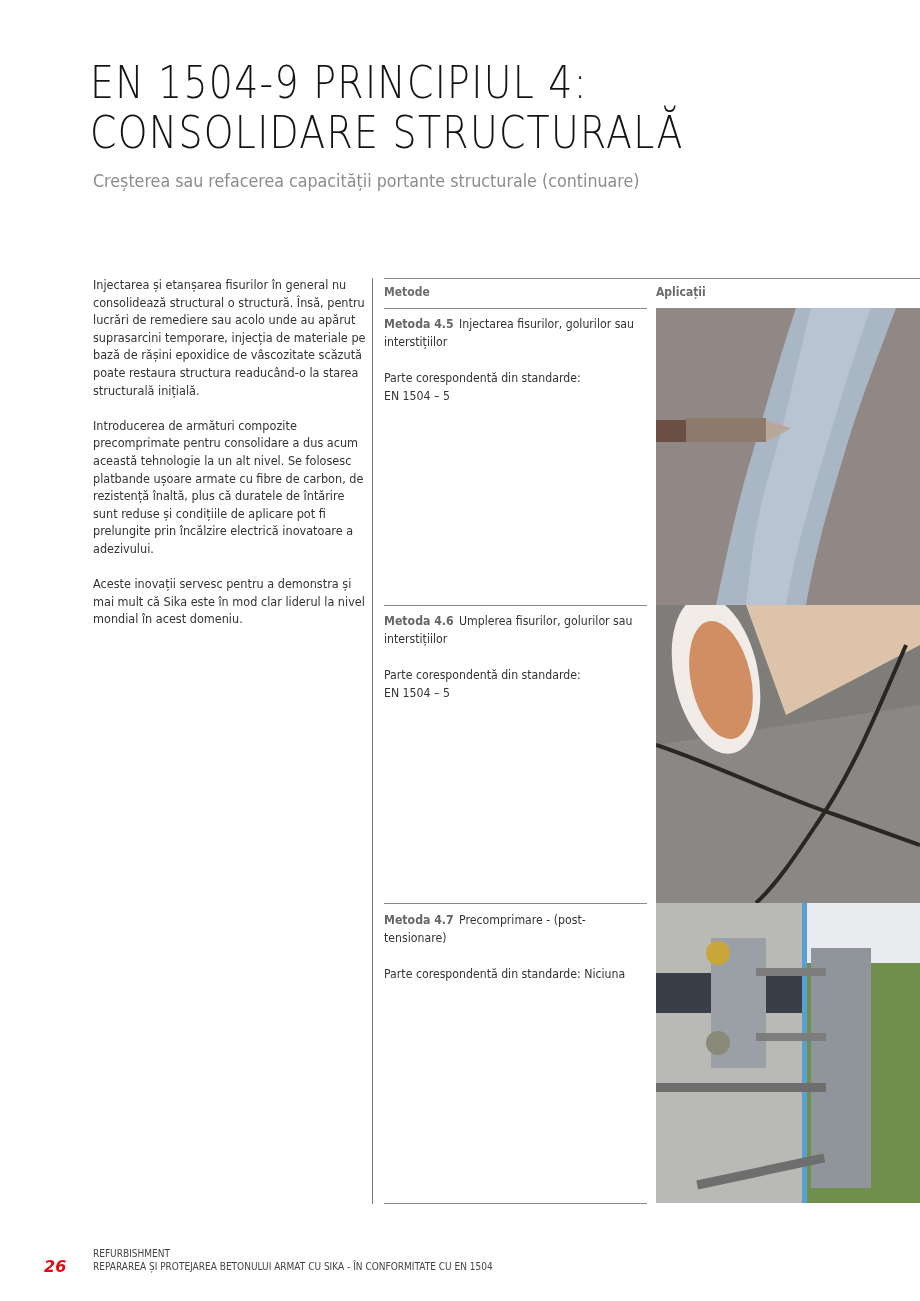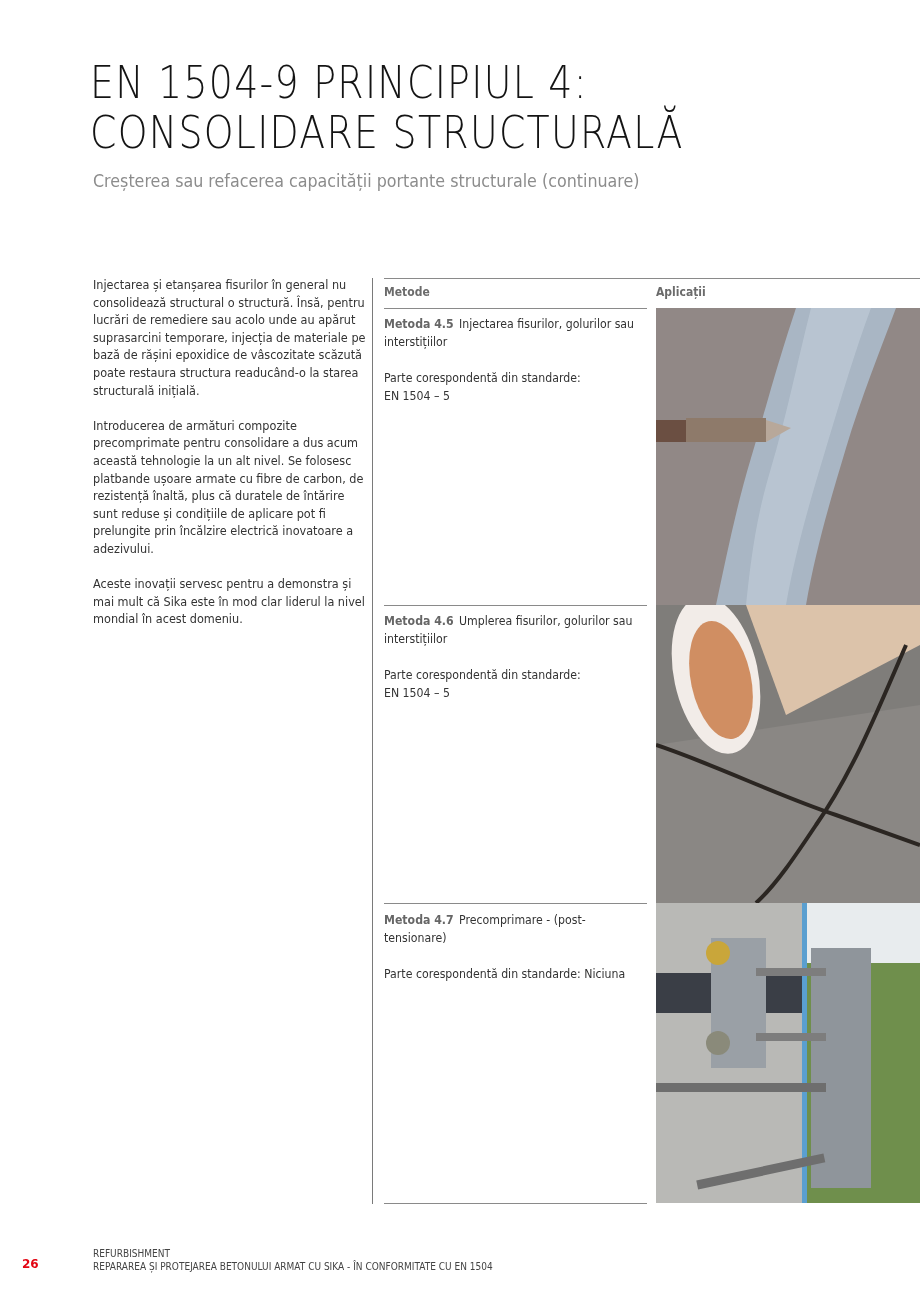--- a/index.html
+++ b/index.html
@@ -19,21 +19,21 @@
          transform:scaleX(0.9); transform-origin:left top; }
   .hdr-metode { left:384px; }
   .hdr-aplicatii { left:656px; }
   .rule { position:absolute; left:384px; width:263px; height:1px; background:#8a8a8a; }
   .method { position:absolute; left:384px; width:290px; font-size:12.2px; line-height:18px; color:#333;
             transform:scaleX(0.9); transform-origin:left top; }
   .method .mlabel { font-weight:bold; color:#666; margin-right:6px; }
   .method p { margin:0; }
   .method .gap { height:18px; }
   .photo { position:absolute; left:656px; width:264px; overflow:hidden; }
-  .footer-num { position:absolute; left:22px; top:1257px; font-size:12px; font-weight:bold; color:#e30613; }
+  .footer-num { position:absolute; left:44px; top:1257px; font-size:16px; font-weight:bold; color:#e30613;font-style:italic; }
   .footer-text { position:absolute; left:93px; top:1247px; font-size:10px; line-height:13px; color:#444;
                  transform:scaleX(0.9); transform-origin:left top; white-space:nowrap; }
 </style>
 </head>
 <body>
 
 <div class="title">
   <div>EN 1504-9 PRINCIPIUL 4:</div>
   <div>CONSOLIDARE STRUCTURALĂ</div>
 </div>

